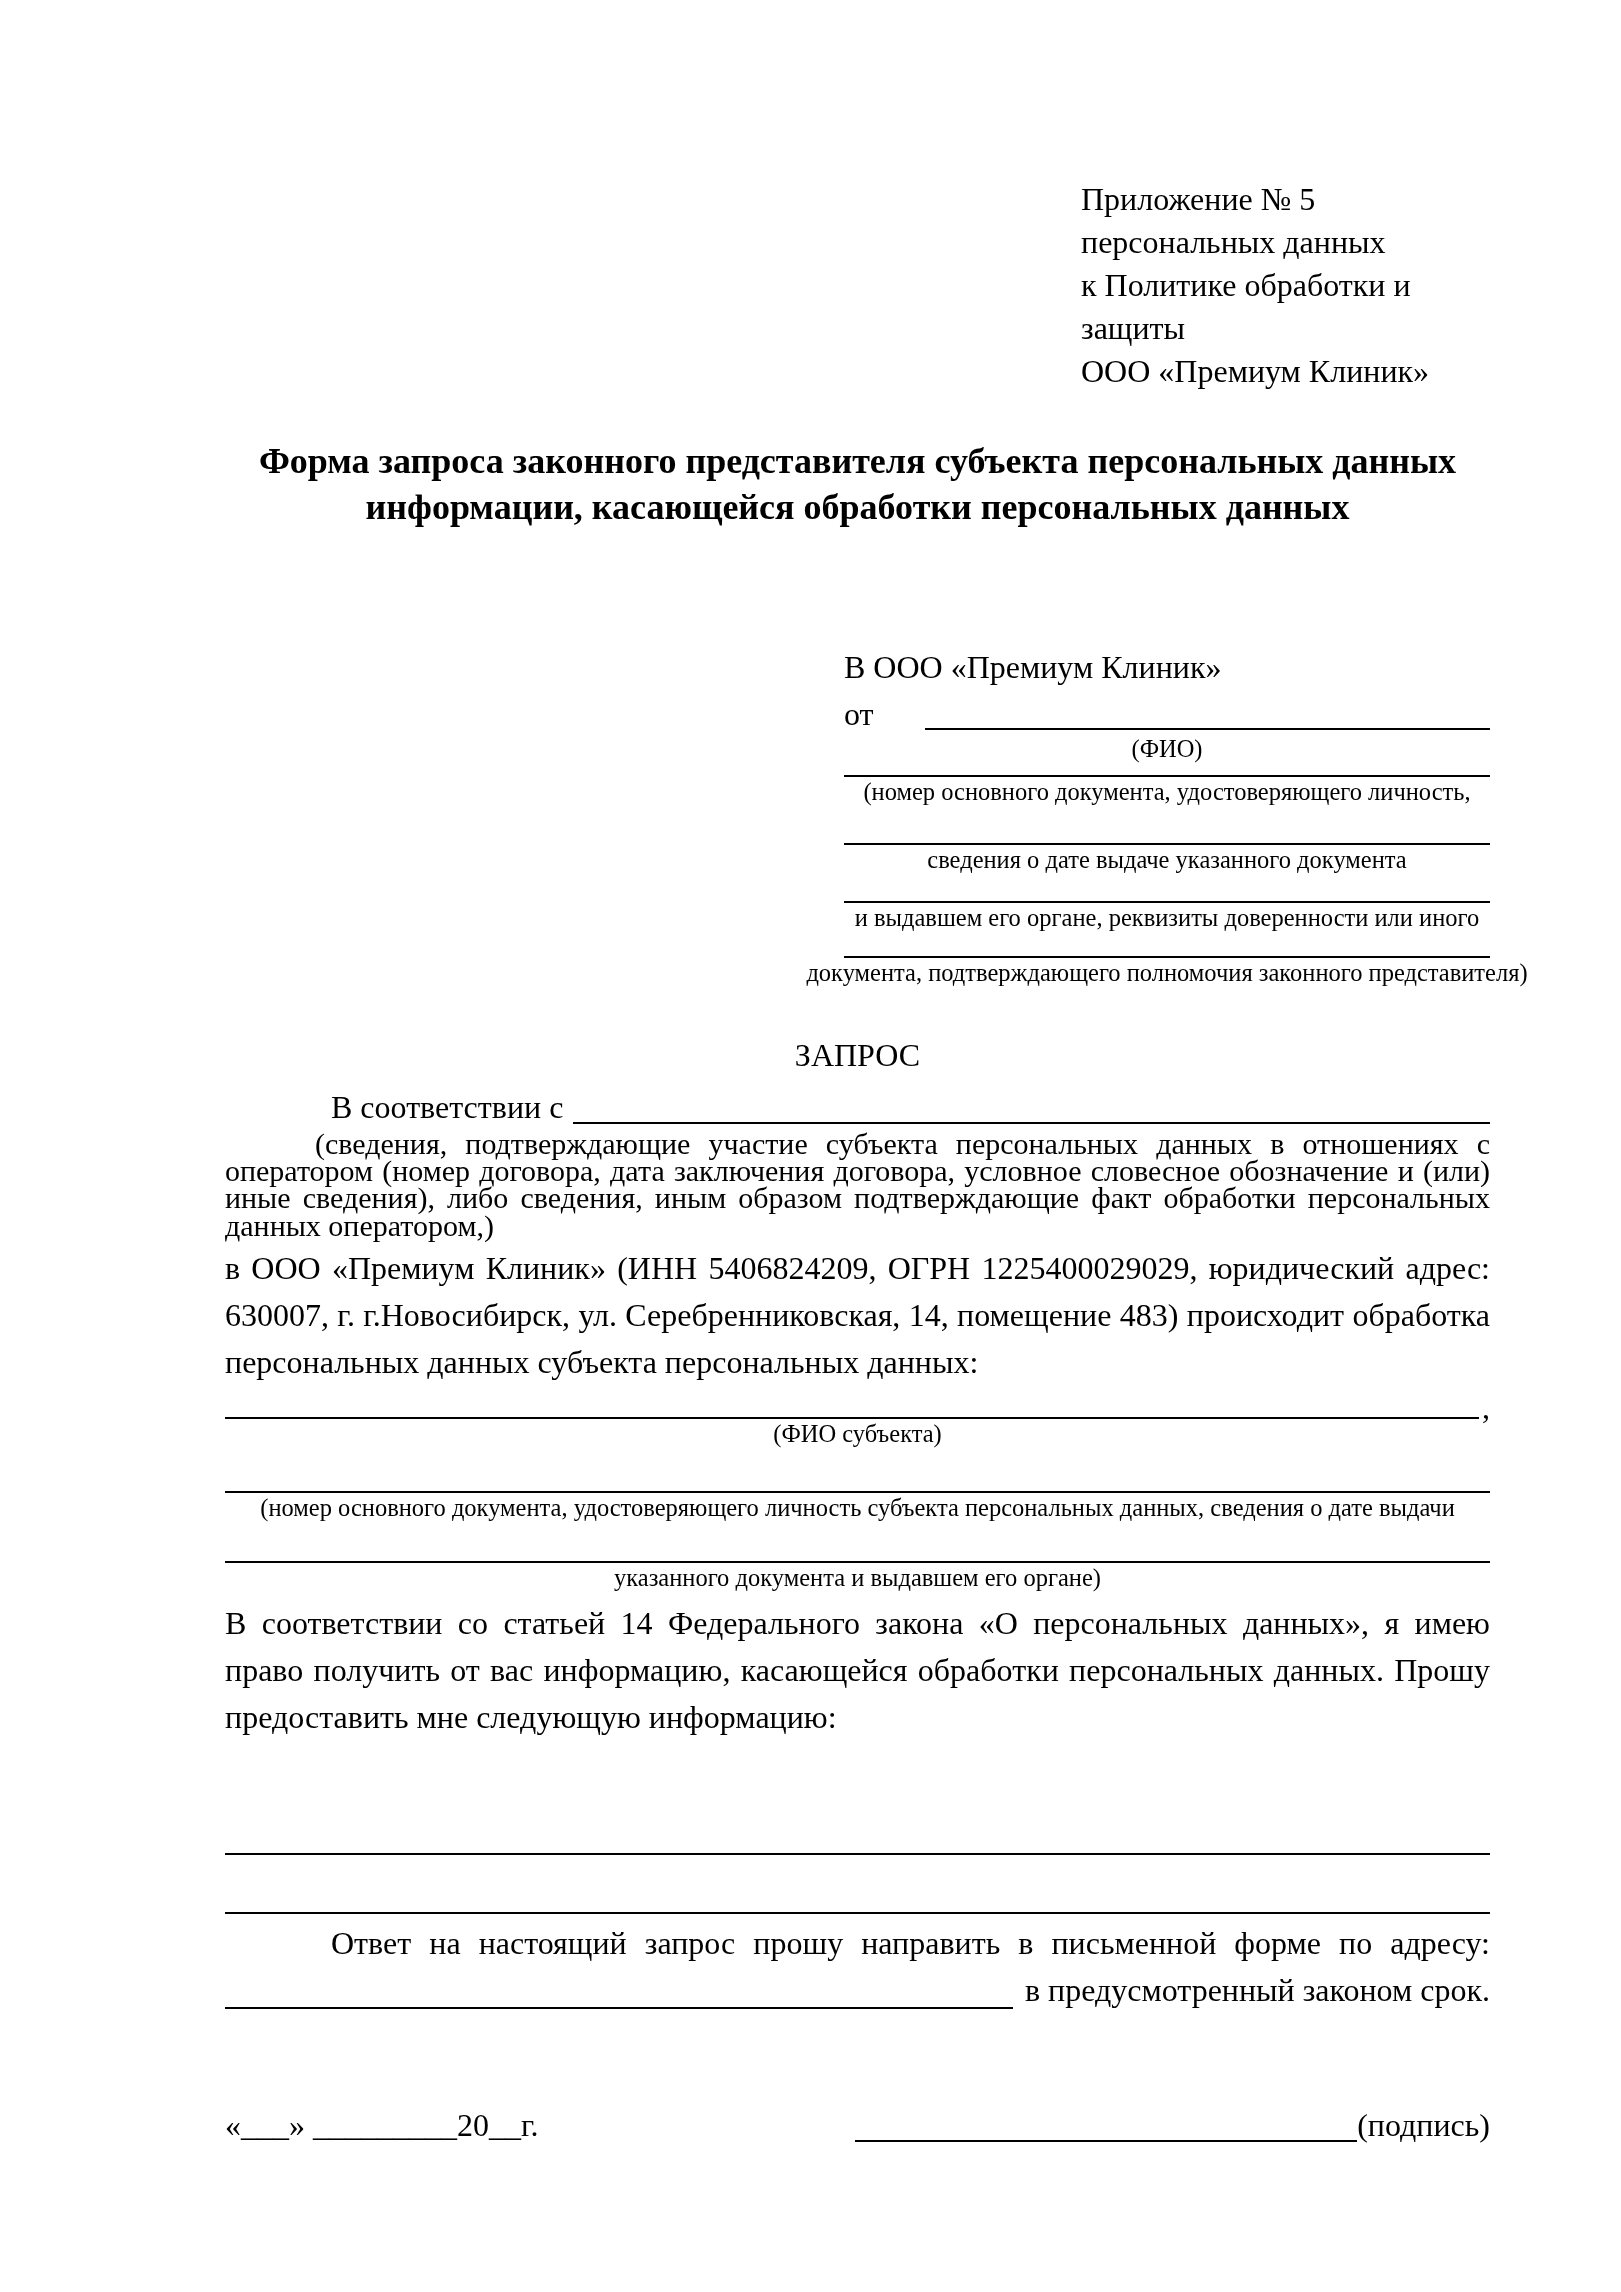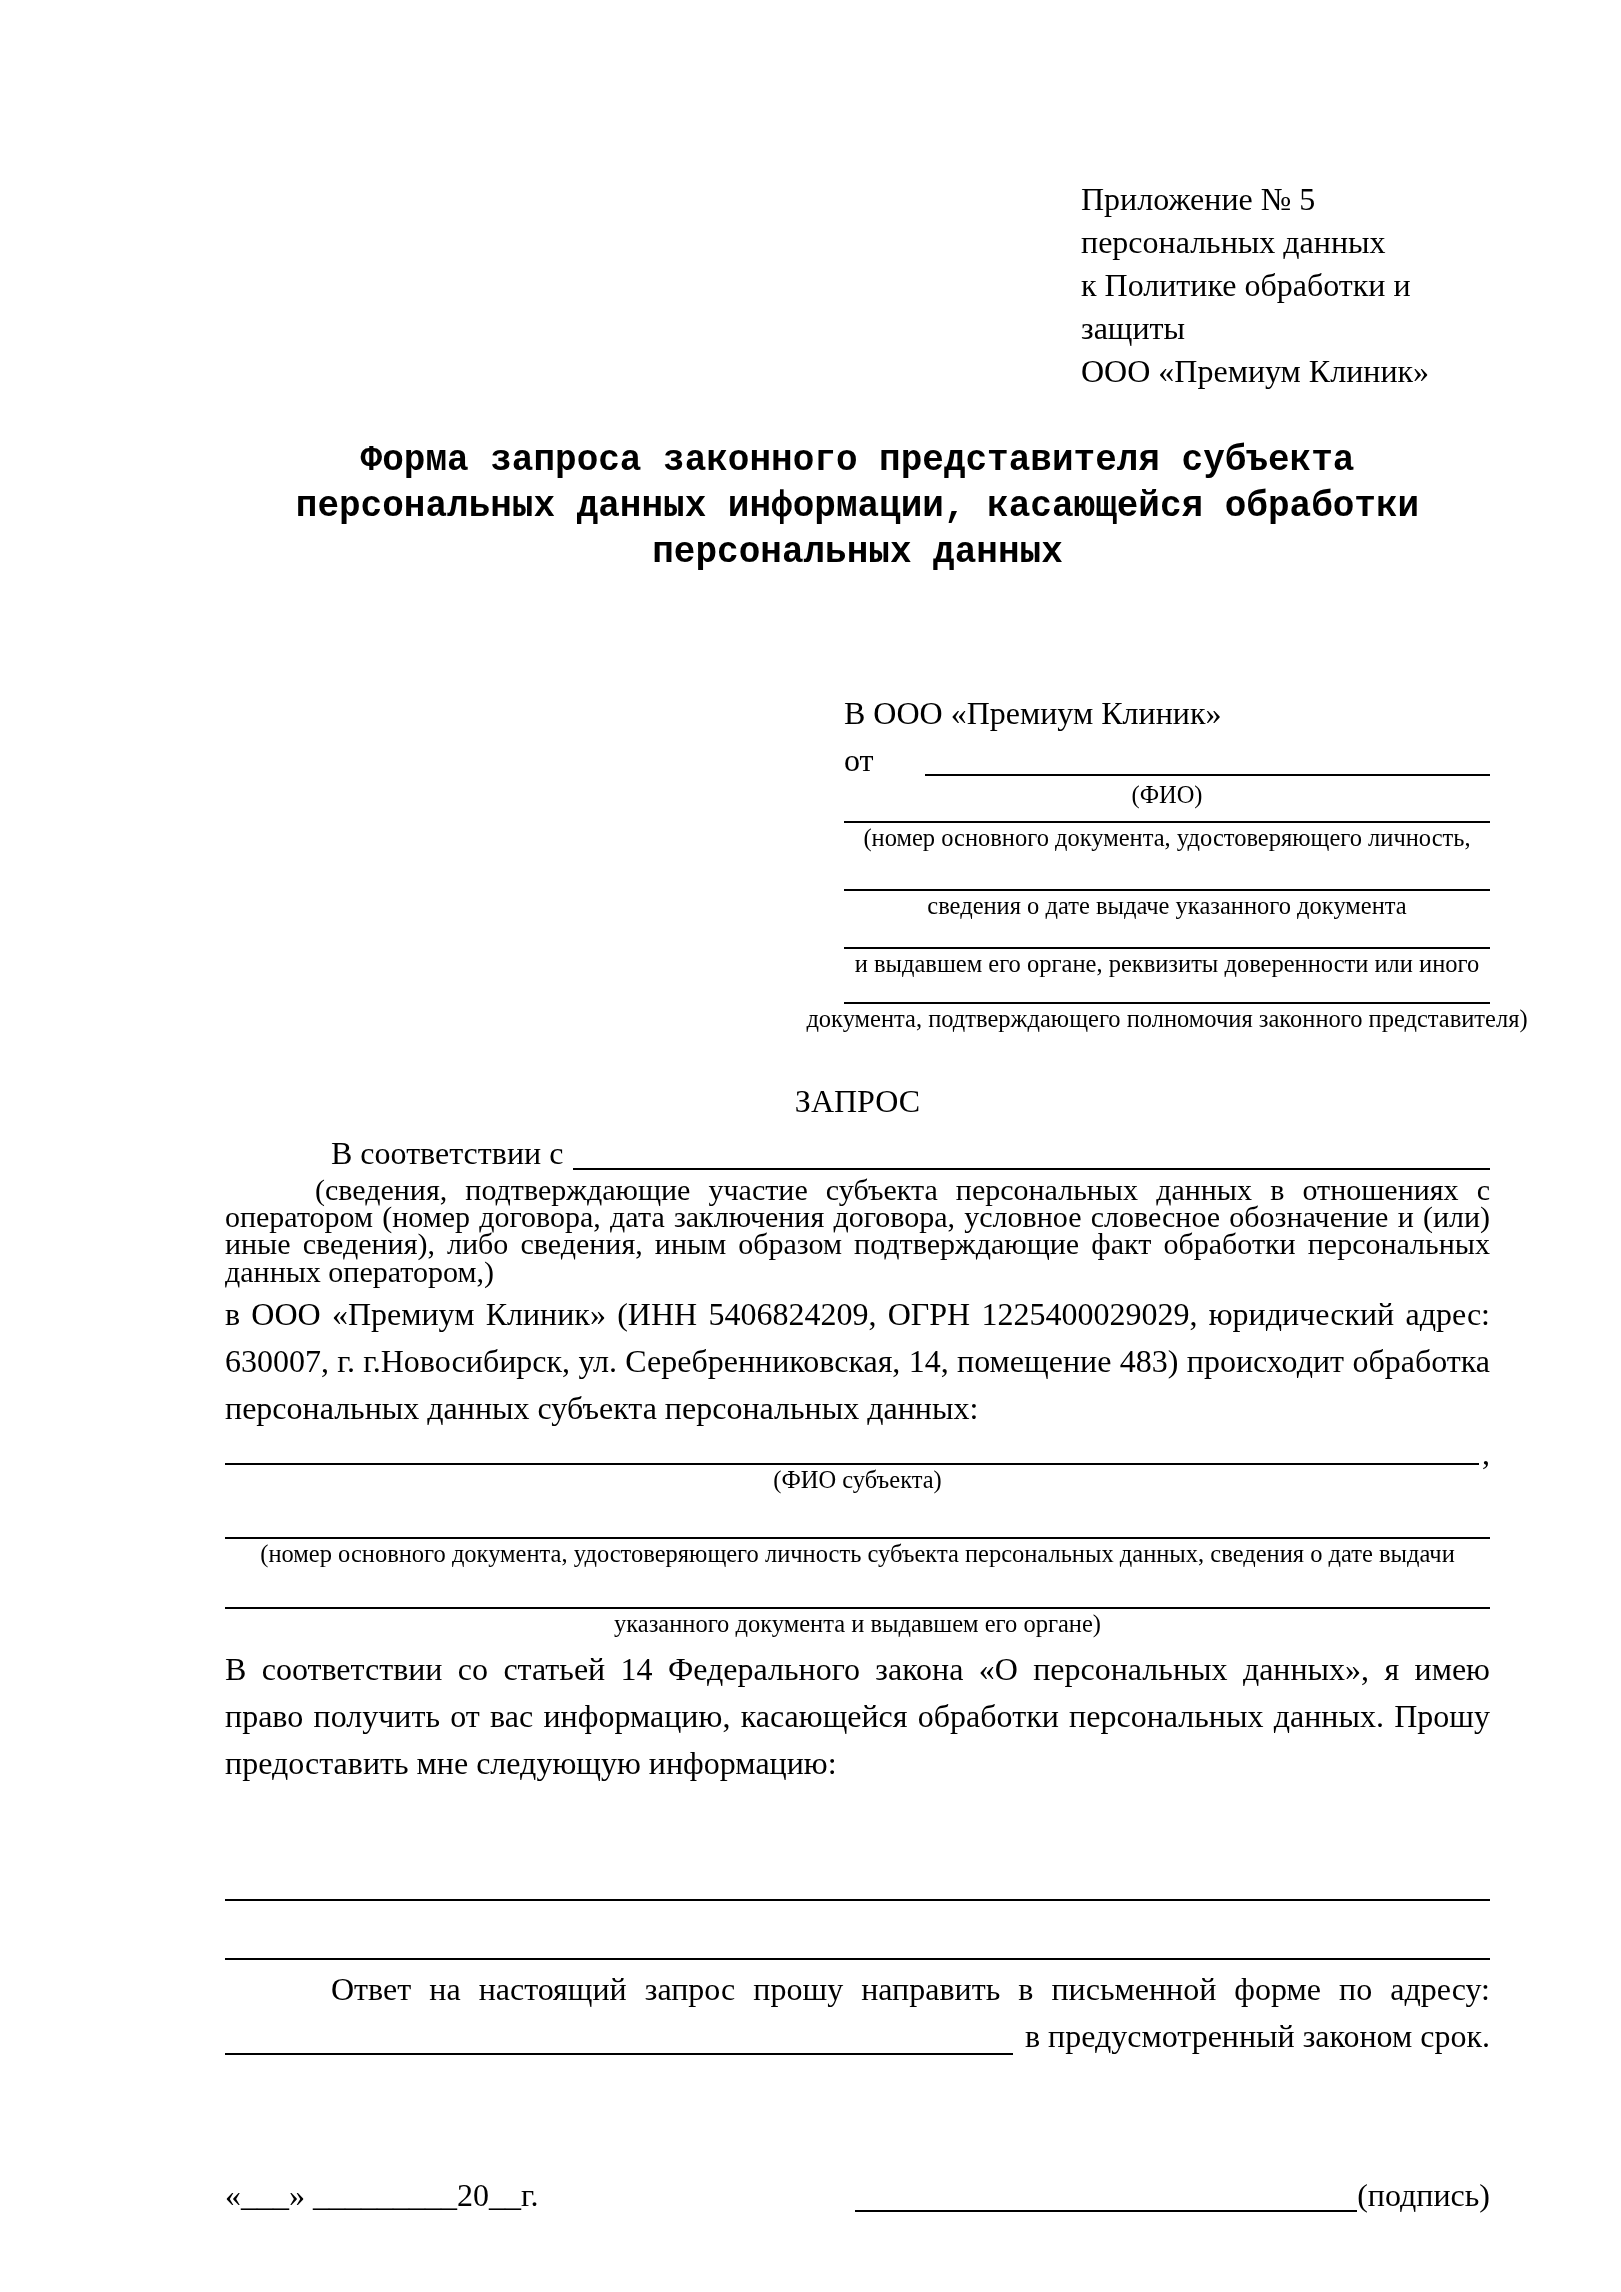--- a/index.html
+++ b/index.html
@@ -19,21 +19,20 @@
   
   .annex { margin-left: 856px; line-height: 43px; }
 
   
   .title {
     margin-top: 45px;
     font-size: 36px;
     font-weight: bold;
     text-align: center;
     line-height: 46px;
-    font-family: Liberation Mono, monospace;
   }
 
   
   .addressee { margin-top: 116px; margin-left: 619px; }
   .addr-company { line-height: 43px; }
 
   .row { display: flex; align-items: flex-end; }
   .fill { flex: 1 1 auto; border-bottom: 2.9px solid #000; }
 
   .from-row { height: 45px; gap: 38px; }
@@ -87,21 +86,21 @@
   .reply-row .fill { margin-bottom: 4.9px; }
   .reply-row .reply-suffix { white-space: nowrap; line-height: 47px; margin-left: 12px; }
 
   .footer-row {
     margin-top: 90px;
     display: flex;
     align-items: flex-end;
     justify-content: space-between;
   }
   .date-line { white-space: nowrap; line-height: 43px; }
-  .sig-group { display: flex; align-items: flex-end; width: 635px; margin-top: 24px; }
+  .sig-group { display: flex; align-items: flex-end; width: 635px; }
   .sig-group .fill { margin-bottom: 4.9px; }
   .sig-cap { white-space: nowrap; line-height: 43px; }
 </style>
 </head>
 <body>
 
 <div class="page">
 
   <div class="annex">
     <div>Приложение № 5</div>

